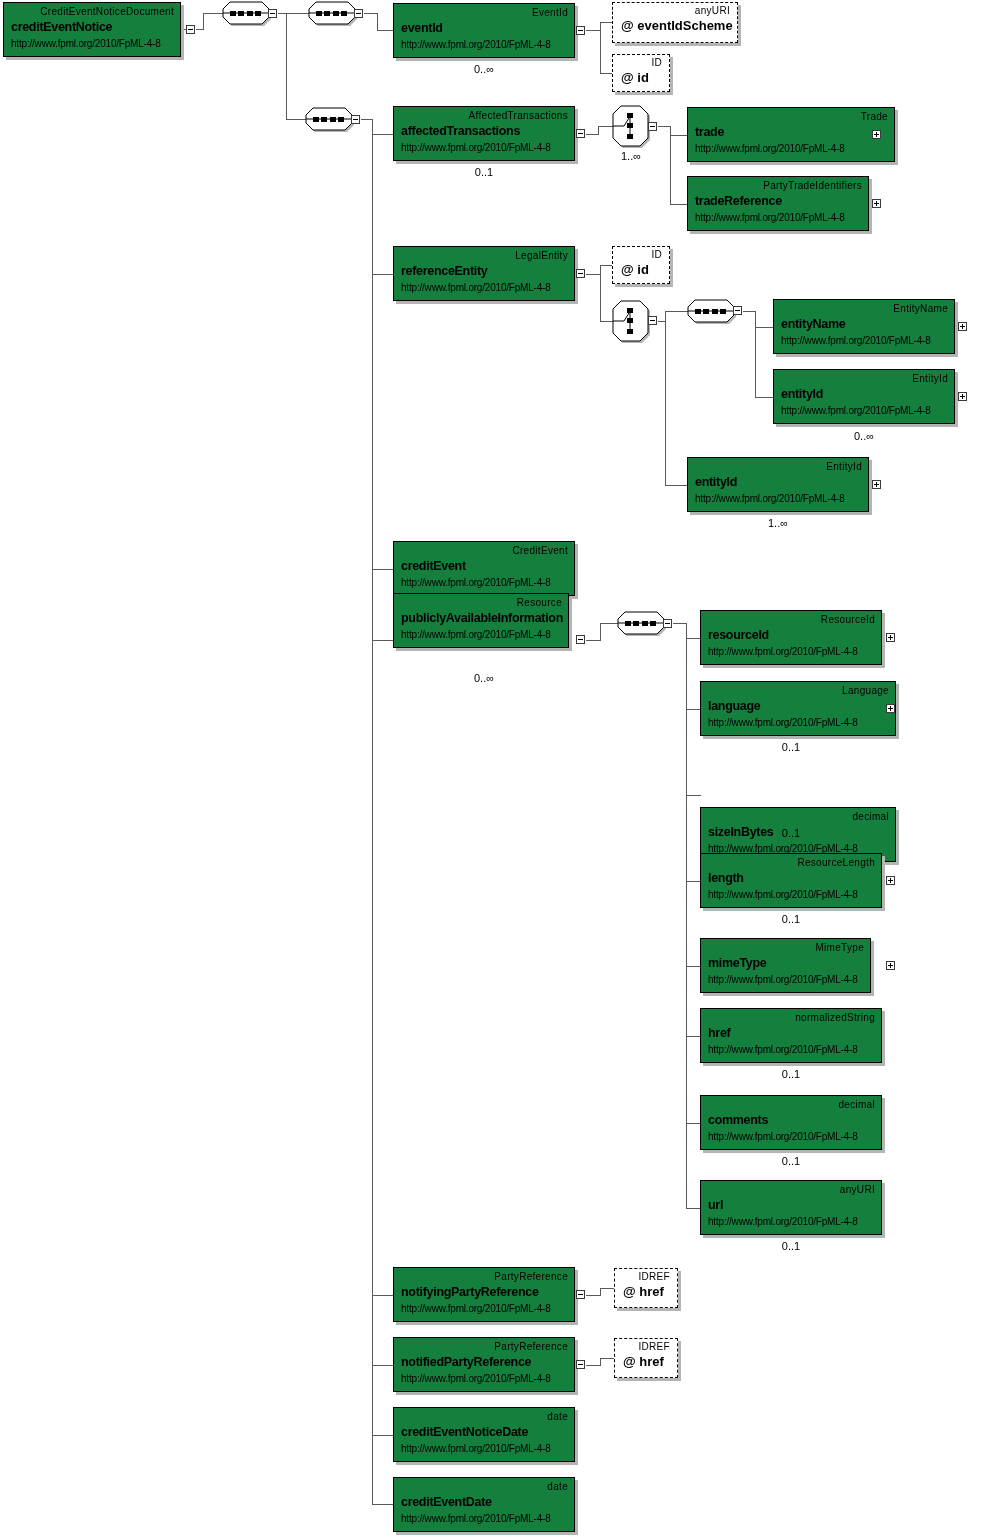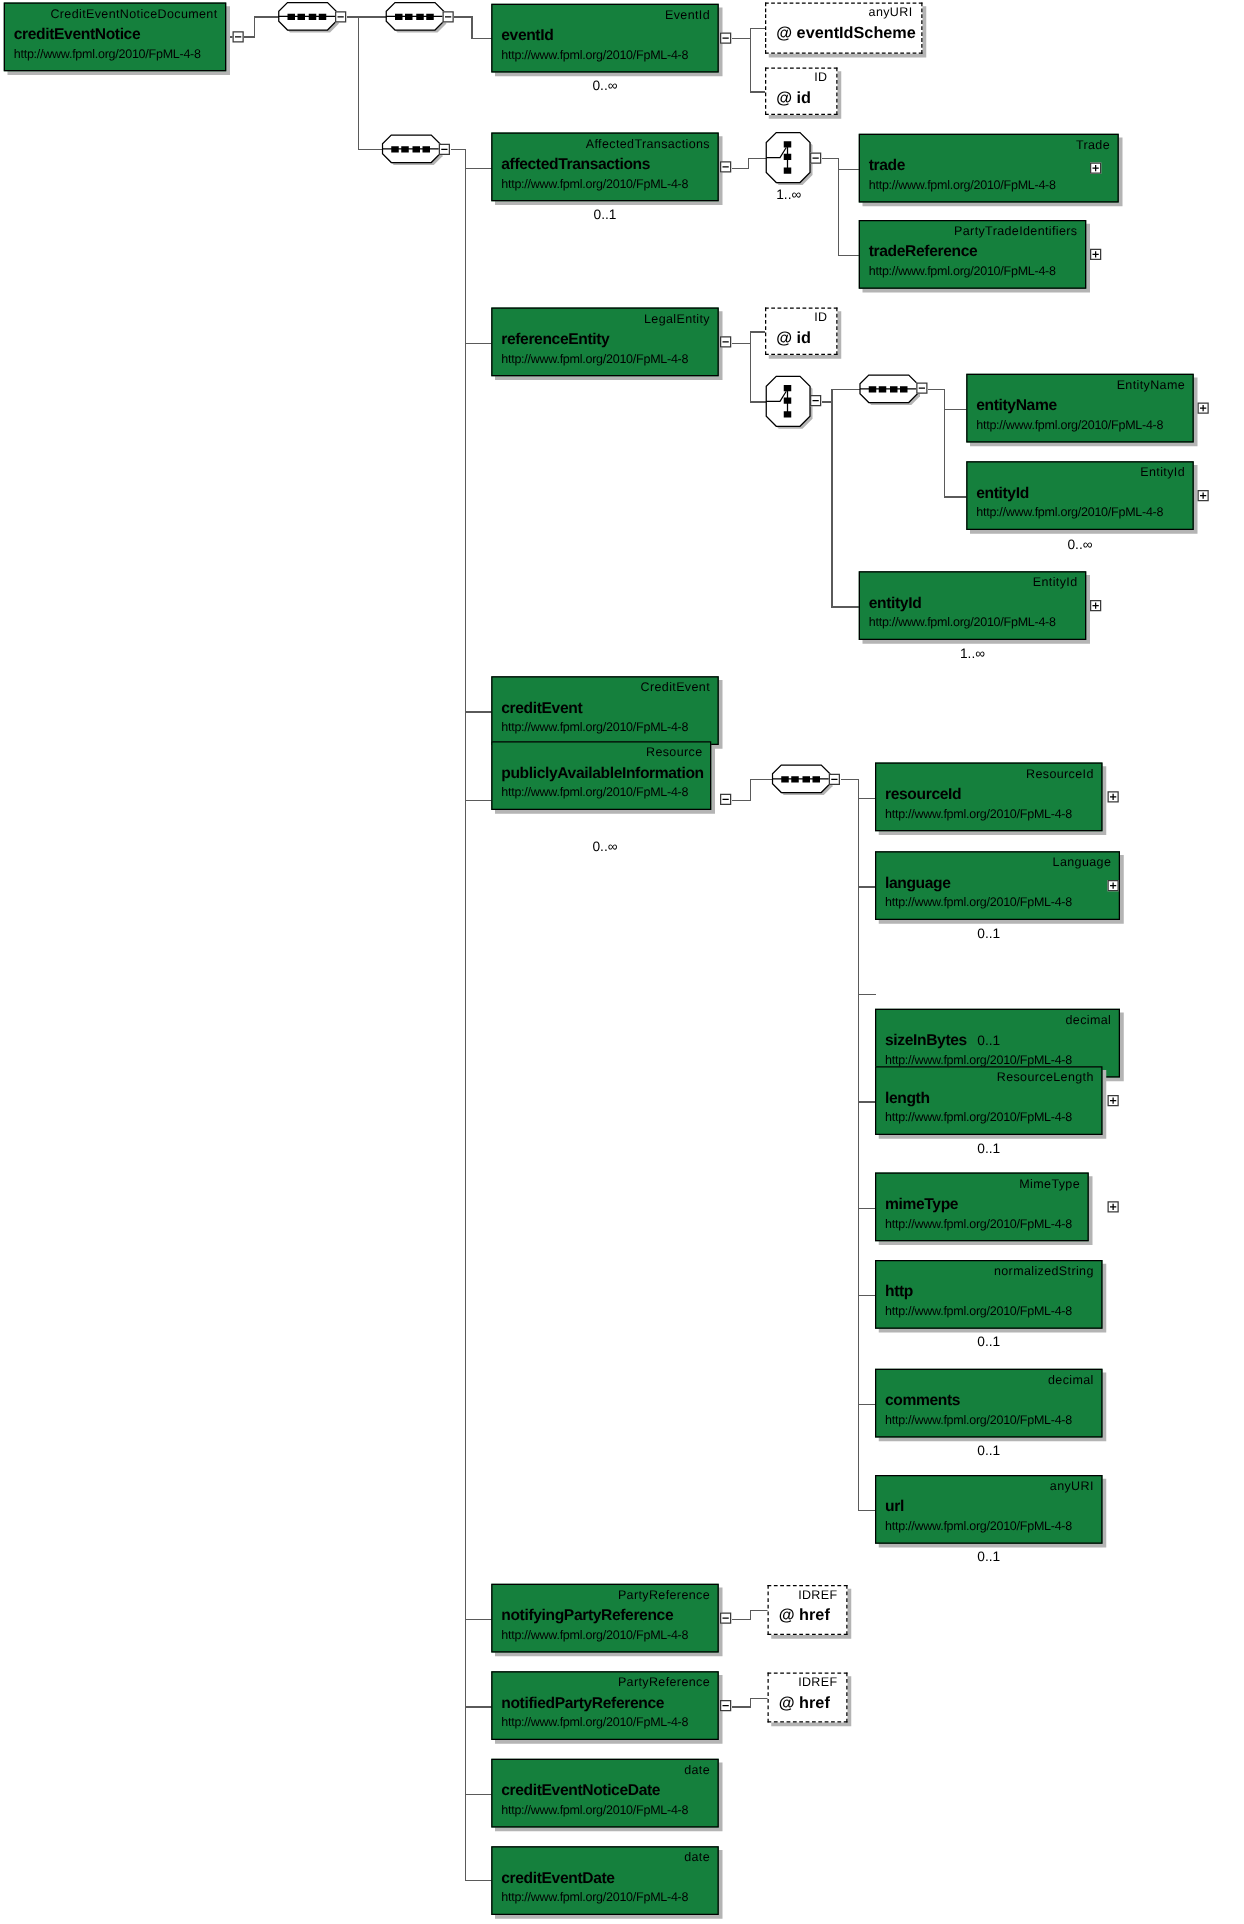--- a/index.html
+++ b/index.html
@@ -221,21 +221,21 @@
   <div class="card" style="left:700px;top:913px;width:182px">0..1</div>
 
   <div class="node" style="left:700px;top:938px;width:171px">
     <div class="node-type">MimeType</div>
     <div class="node-name">mimeType</div>
     <div class="node-ns">http://www.fpml.org/2010/FpML-4-8</div>
   </div>
 
   <div class="node" style="left:700px;top:1008px;width:182px">
     <div class="node-type">normalizedString</div>
-    <div class="node-name">http</div>
+    <div class="node-name">href</div>
     <div class="node-ns">http://www.fpml.org/2010/FpML-4-8</div>
   </div>
   <div class="card" style="left:700px;top:1068px;width:182px">0..1</div>
 
   <div class="node" style="left:700px;top:1095px;width:182px">
     <div class="node-type">decimal</div>
     <div class="node-name">comments</div>
     <div class="node-ns">http://www.fpml.org/2010/FpML-4-8</div>
   </div>
   <div class="card" style="left:700px;top:1155px;width:182px">0..1</div>

